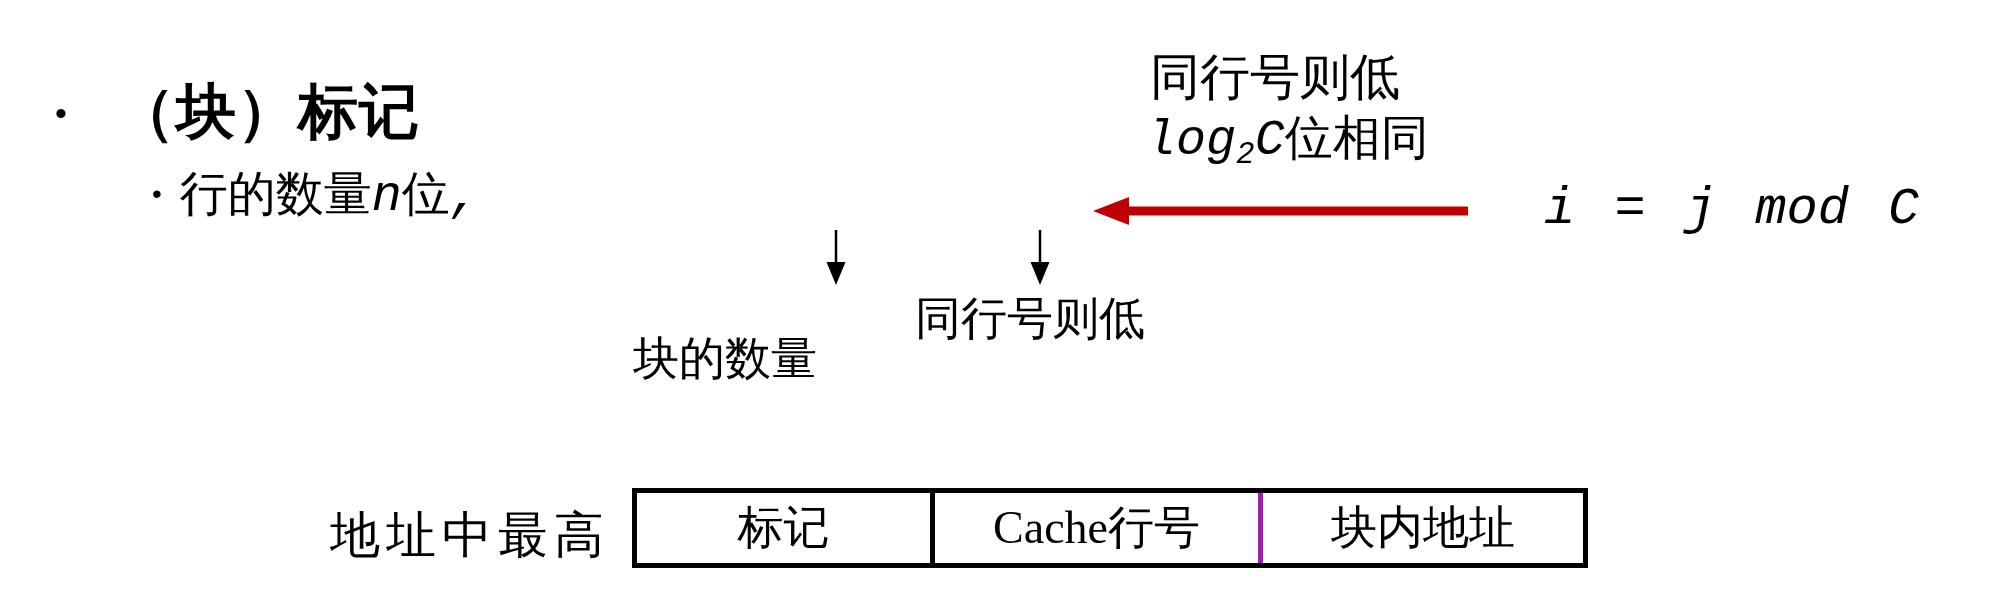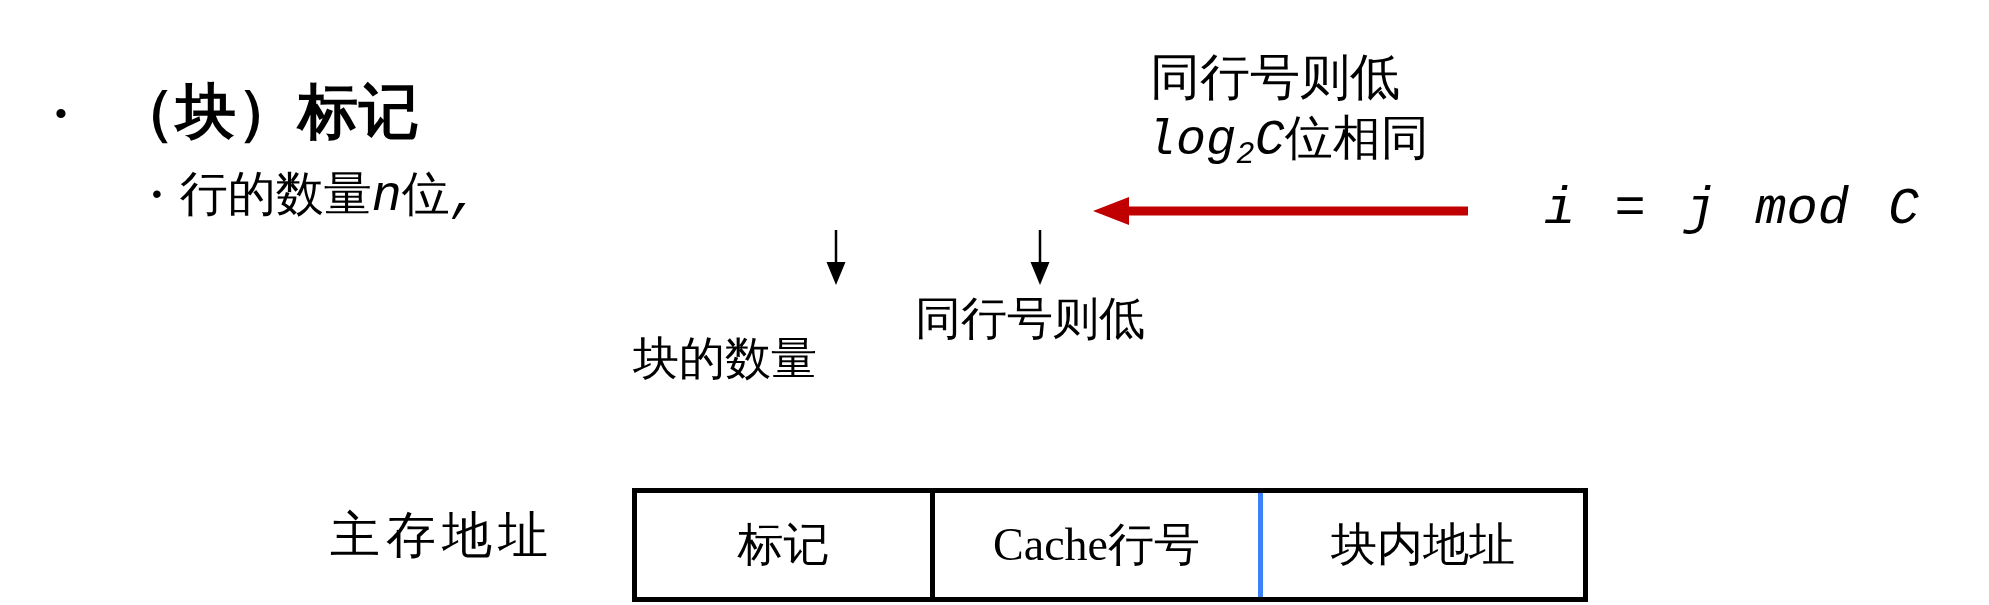--- a/index.html
+++ b/index.html
@@ -44,32 +44,32 @@
   .note-line2 { left: 1146px; top: 106px; display: flex; align-items: baseline; }
   .note-line2 .math { font-size: 50px; }
   .note-line2 .cjk { font-size: 48px; text-align: right; }
 
   .mod-formula { left: 1510px; top: 180px; font-size: 52px; word-spacing: 8px; margin-left: 34px; }
 
   .mem-label { left: 330px; top: 502px; font-size: 50px; letter-spacing: 6px; }
 
   .addr-table {
     left: 632px; top: 488px;
-    width: 956px; height: 114px;
+    width: 956px; height: 80px;
     border: 5px solid #000000;
     display: flex;
   }
   .addr-cell {
     display: flex; align-items: center; justify-content: center;
     font-size: 46px;
     height: 100%;
   }
   .addr-cell:nth-child(1) { width: 293px; }
   .addr-cell:nth-child(2) { width: 328px; border-left: 5px solid #000000; font-family: Liberation Serif, serif; }
-  .addr-cell:nth-child(3) { width: 325px; border-left: 5px solid #3b82f6; }
+  .addr-cell:nth-child(3) { width: 325px; border-left: 5px solid #a21caf; }
 </style>
 </head>
 <body>
 
 <div id="slide">
 
   <div class="abs title-row">
     <span class="title-bullet">•</span>
     <span class="title-text cjk">（块）标记</span>
   </div>
@@ -101,21 +101,21 @@
     <span class="cjk">位相同</span>
   </div>
 
   <svg class="abs" style="left:1085px; top:189px;" width="395" height="44" viewBox="0 0 395 44">
     <line x1="36" y1="22" x2="383" y2="22" stroke="#C00000" stroke-width="9"></line>
     <polygon points="8,22 44,8 44,36" fill="#C00000"></polygon>
   </svg>
 
   <div class="abs mod-formula math">i = j mod C</div>
 
-  <div class="abs mem-label cjk">主存地址</div>
+  <div class="abs mem-label cjk">地址中最高</div>
 
   <div class="abs addr-table">
     <div class="addr-cell cjk">标记</div>
     <div class="addr-cell cjk">Cache行号</div>
     <div class="addr-cell cjk">块内地址</div>
   </div>
 
 </div>
 
 </body></html>

